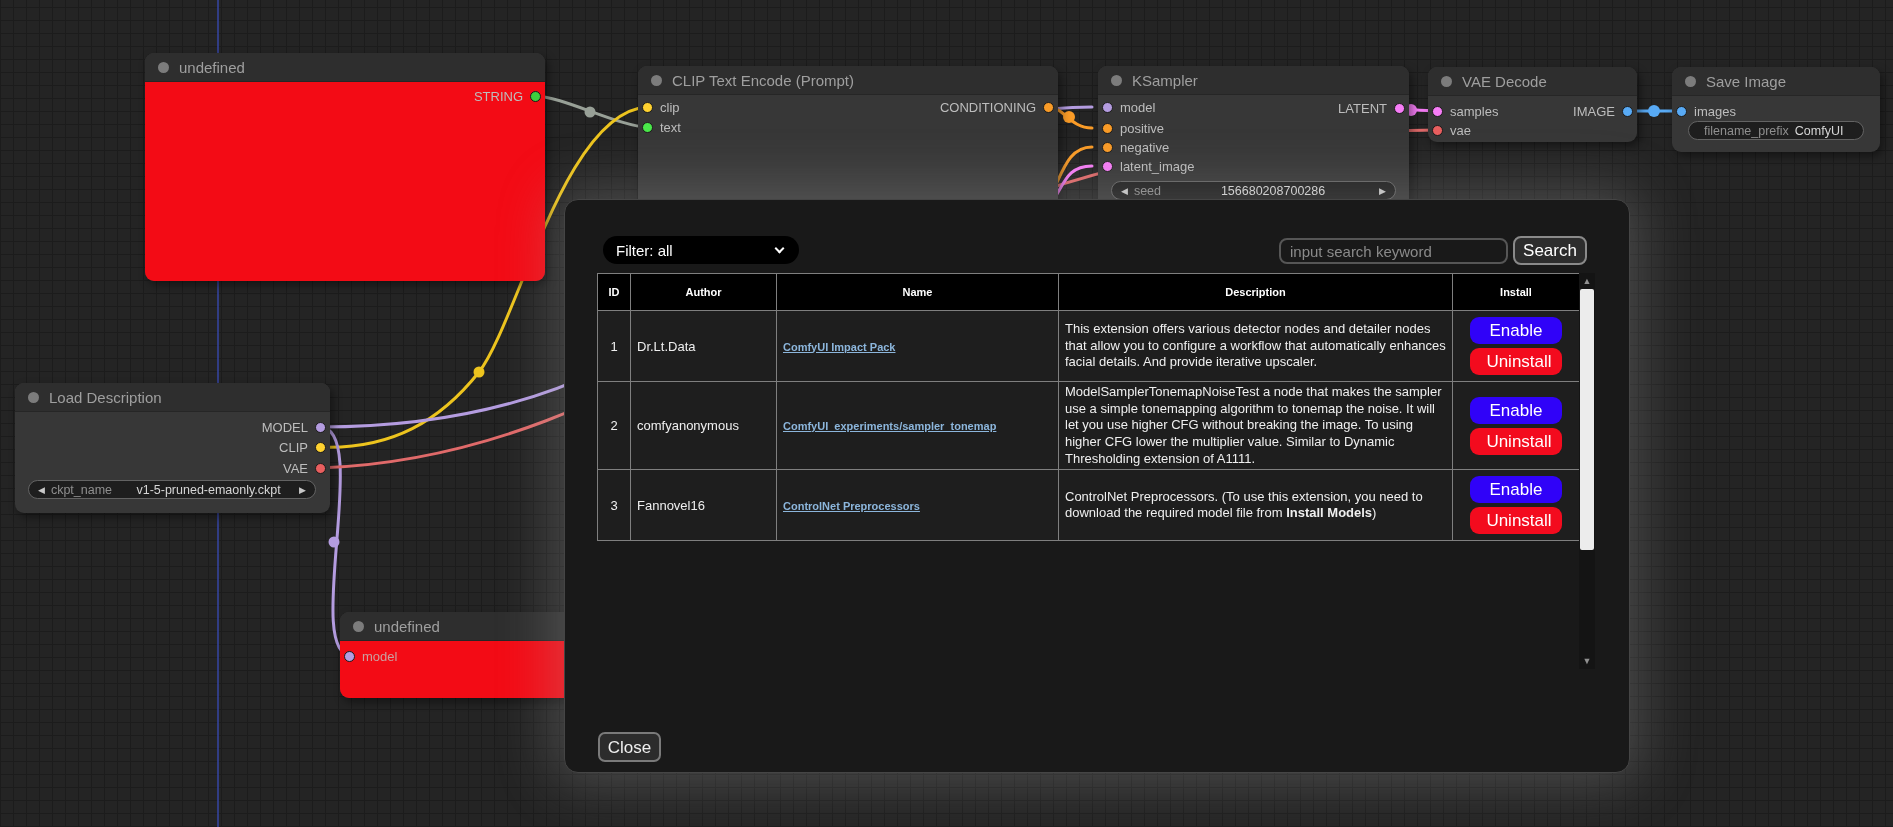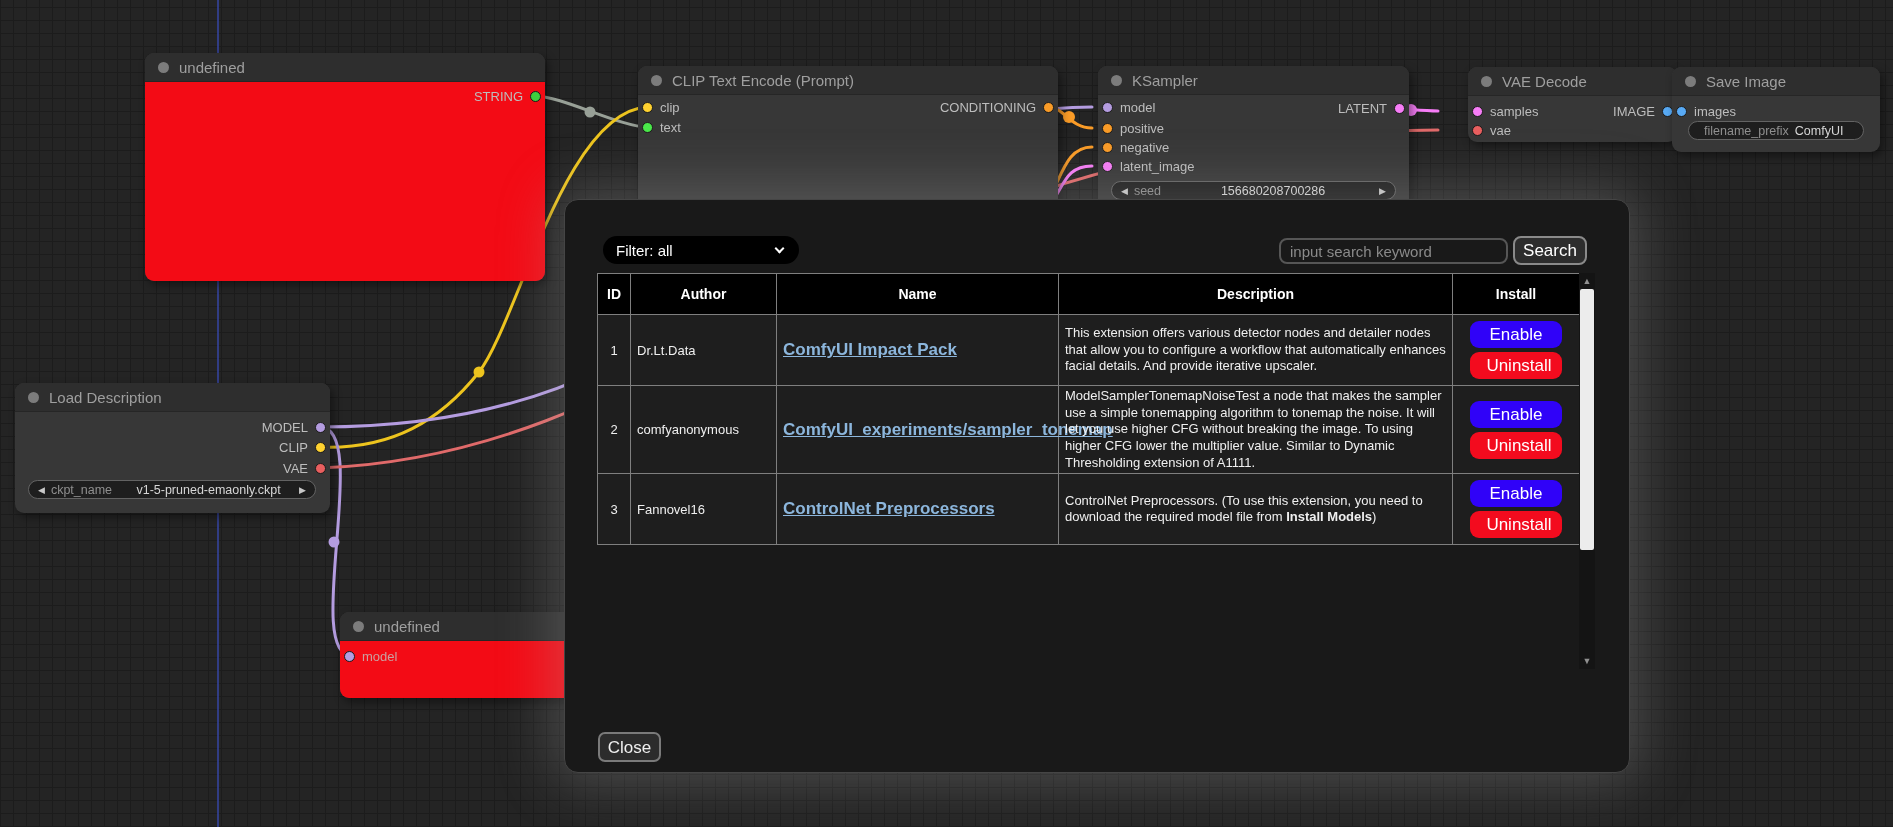--- a/index.html
+++ b/index.html
@@ -35,24 +35,24 @@
     color:#fff;font-size:15px;display:flex;align-items:center;padding-left:13px;cursor:pointer;}
   .chev{width:7px;height:7px;border-right:2px solid #fff;border-bottom:2px solid #fff;transform:rotate(45deg);
     margin-left:auto;margin-right:16px;margin-top:-4px;}
   .search-input{position:absolute;left:714px;top:38px;width:229px;height:26px;background:#191919;
     border:2px solid #565656;border-radius:8px;color:#ddd;font-size:15px;padding:0 9px;outline:none;}
   .search-input::placeholder{color:#8a8a8a;}
   .search-btn{position:absolute;left:948px;top:36px;width:74px;height:29px;background:#2d2d2d;
     border:2px solid #8a8a8a;border-radius:8px;color:#fff;font-size:17px;line-height:1;cursor:pointer;padding:0;}
   .tablewrap{position:absolute;left:32px;top:73px;width:998px;height:396px;}
   table.ext{border-collapse:collapse;width:982px;table-layout:fixed;}
-  table.ext th{background:#000;color:#fff;font-size:14px;border:1px solid #7f7f7f;height:22px;padding:12px 3px;}
+  table.ext th{background:#000;color:#fff;font-size:11px;border:1px solid #7f7f7f;height:22px;padding:12px 3px;}
   table.ext td{background:#1e1e1e;color:#efefef;font-size:13px;border:1px solid #7f7f7f;padding:2px 6px;vertical-align:middle;}
   td.c-id{text-align:center;}
-  a.extlink{color:#8cb6dc;font-weight:bold;font-size:17px;text-decoration:underline;}
+  a.extlink{color:#8cb6dc;font-weight:bold;font-size:11px;text-decoration:underline;}
   td.c-desc{line-height:1.28;padding:3px 6px;}
   .ibtn{display:block;width:92px;height:27px;margin:4px auto;border:none;border-radius:9px;color:#fff;
     font-size:17px;line-height:1;cursor:pointer;padding:0;}
   .ibtn.enable{background:#3002f8;}
   .ibtn.uninstall{background:#f30b1e;padding-left:6px;}
   .vscroll{position:absolute;right:0;top:0;width:16px;height:396px;background:#141414;}
   .sbtn{position:absolute;left:0;width:16px;height:16px;color:#909090;font-size:9px;line-height:16px;text-align:center;cursor:pointer;}
   .sthumb{position:absolute;left:1px;top:16px;width:14px;height:261px;background:#ececec;border-radius:2px;cursor:pointer;}
   .close-btn{position:absolute;left:33px;top:532px;width:63px;height:30px;background:#2c2c2c;
     border:2px solid #7a7a7a;border-radius:7px;color:#efefef;font-size:17px;line-height:1;cursor:pointer;padding:0;}
@@ -143,21 +143,21 @@
       <span>LATENT</span>
     </div>
     <div class="pill" style="left:13px;top:115px;width:285px;">
       <span class="arr">◀</span>
       <span class="wname">seed</span>
       <span class="wval">156680208700286</span>
       <span class="arr">▶</span>
     </div>
   </div>
 
-  <div class="node" style="left:1468px;top:67px;width:209px;height:75px;">
+  <div class="node" style="left:1428px;top:67px;width:209px;height:75px;">
     <div class="titlebar">
       <span class="titledot"></span>
       <span>VAE Decode</span>
     </div>
     <div class="port in" style="top:37px;">
       <span class="dot" style="background:#f77df7;"></span>
       <span>samples</span>
     </div>
     <div class="port in" style="top:56px;">
       <span class="dot" style="background:#e95f5f;"></span>

